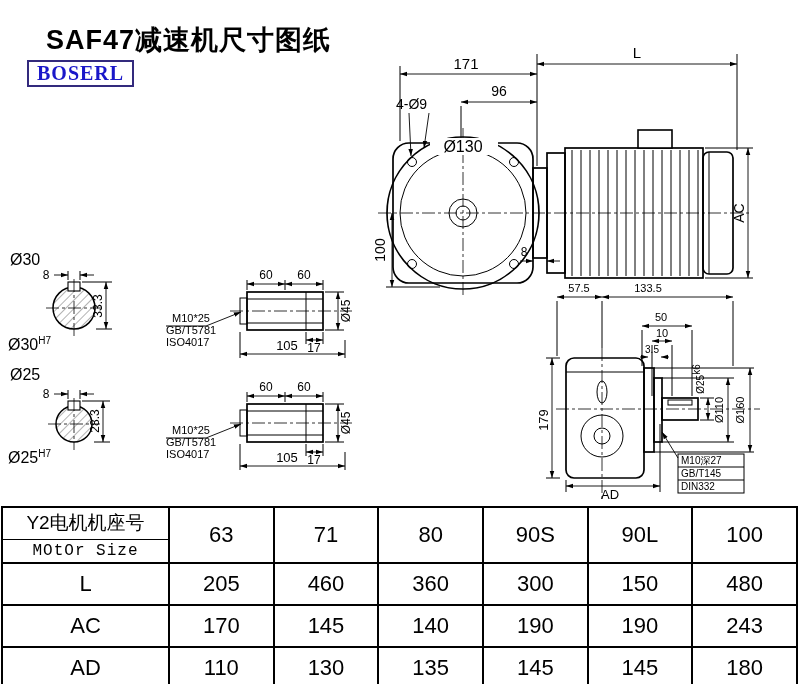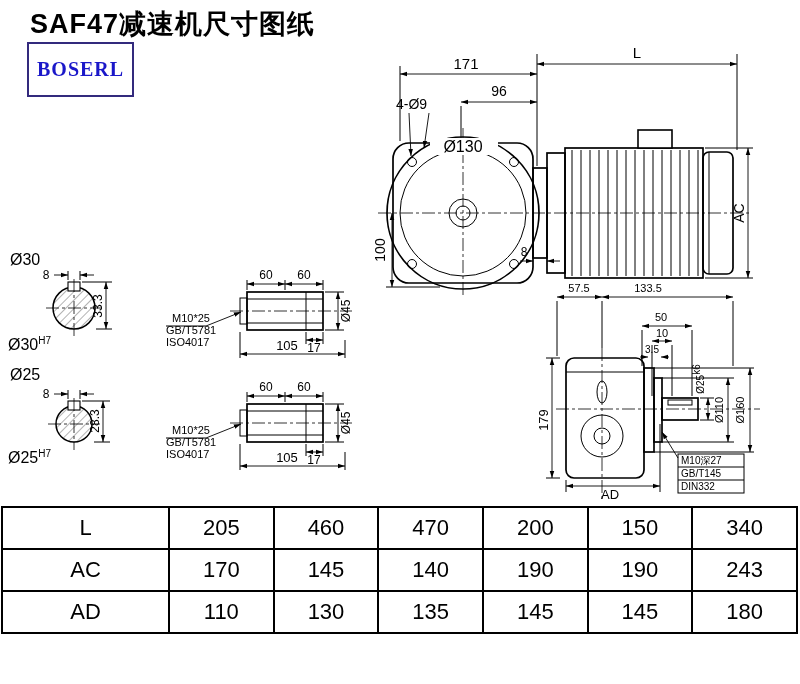--- a/index.html
+++ b/index.html
@@ -1,21 +1,21 @@
 <!DOCTYPE html>
 <html><head>
 <meta charset="utf-8">
 <style>
   html,body{margin:0;padding:0;background:#fff;}
   .page{position:relative;width:800px;height:684px;background:#fff;overflow:hidden;
         font-family:"Liberation Sans",sans-serif;color:#000;}
-  .title{position:absolute;left:30px;top:6px;margin:0;font-size:27px;font-weight:bold;
+  .title{position:absolute;left:30px;top:6px;margin:16px;font-size:27px;font-weight:bold;
          letter-spacing:1px;font-family:"Liberation Sans",sans-serif;}
-  .brand{position:absolute;left:27px;top:42px;border:2px solid #332a7d;background:#fff;
-         padding:14px 8px;font-size:20px;font-weight:bold;color:#1a17c9;letter-spacing:1px;
+  .brand{position:absolute;left:27px;top:60px;border:2px solid #332a7d;background:#fff;
+         padding:0 8px;font-size:20px;font-weight:bold;color:#1a17c9;letter-spacing:1px;
          font-family:"Liberation Serif",serif;}
   svg.drawing{position:absolute;left:0;top:0;}
   svg text{fill:#000;font-family:"Liberation Sans",sans-serif;}
   .thick{fill:none;stroke:#000;stroke-width:1.7;}
   .thin{fill:none;stroke:#000;stroke-width:1;}
   .cl{fill:none;stroke:#000;stroke-width:0.8;stroke-dasharray:13 3 3 3;}
   .diml{fill:none;stroke:#000;stroke-width:0.9;}
   .t10{font-size:10px}.t11{font-size:11px}.t12{font-size:12px}.t13{font-size:13px}
   .t14{font-size:14px}.t15{font-size:15px}.t16{font-size:16px}
   .spec{position:absolute;left:1px;top:506px;width:797px;border-collapse:collapse;
@@ -299,28 +299,40 @@
     <colgroup>
         <col class="c0">
         <col>
         <col>
         <col>
         <col>
         <col>
         <col>
       </colgroup>
     <tbody>
+        <tr class="hrow">
+      <td class="hdr">
+        <div class="cn">Y2电机机座号</div>
+        <div class="en">MOtOr Size</div>
+      </td>
+      <td>63</td>
+      <td>71</td>
+      <td>80</td>
+      <td>90S</td>
+      <td>90L</td>
+      <td>100</td>
+    </tr>
     <tr>
       <td>L</td>
       <td>205</td>
       <td>460</td>
-      <td>470</td>
-      <td>200</td>
+      <td>360</td>
+      <td>300</td>
       <td>150</td>
-      <td>340</td>
+      <td>480</td>
     </tr>
     <tr>
       <td>AC</td>
       <td>170</td>
       <td>145</td>
       <td>140</td>
       <td>190</td>
       <td>190</td>
       <td>243</td>
     </tr>

